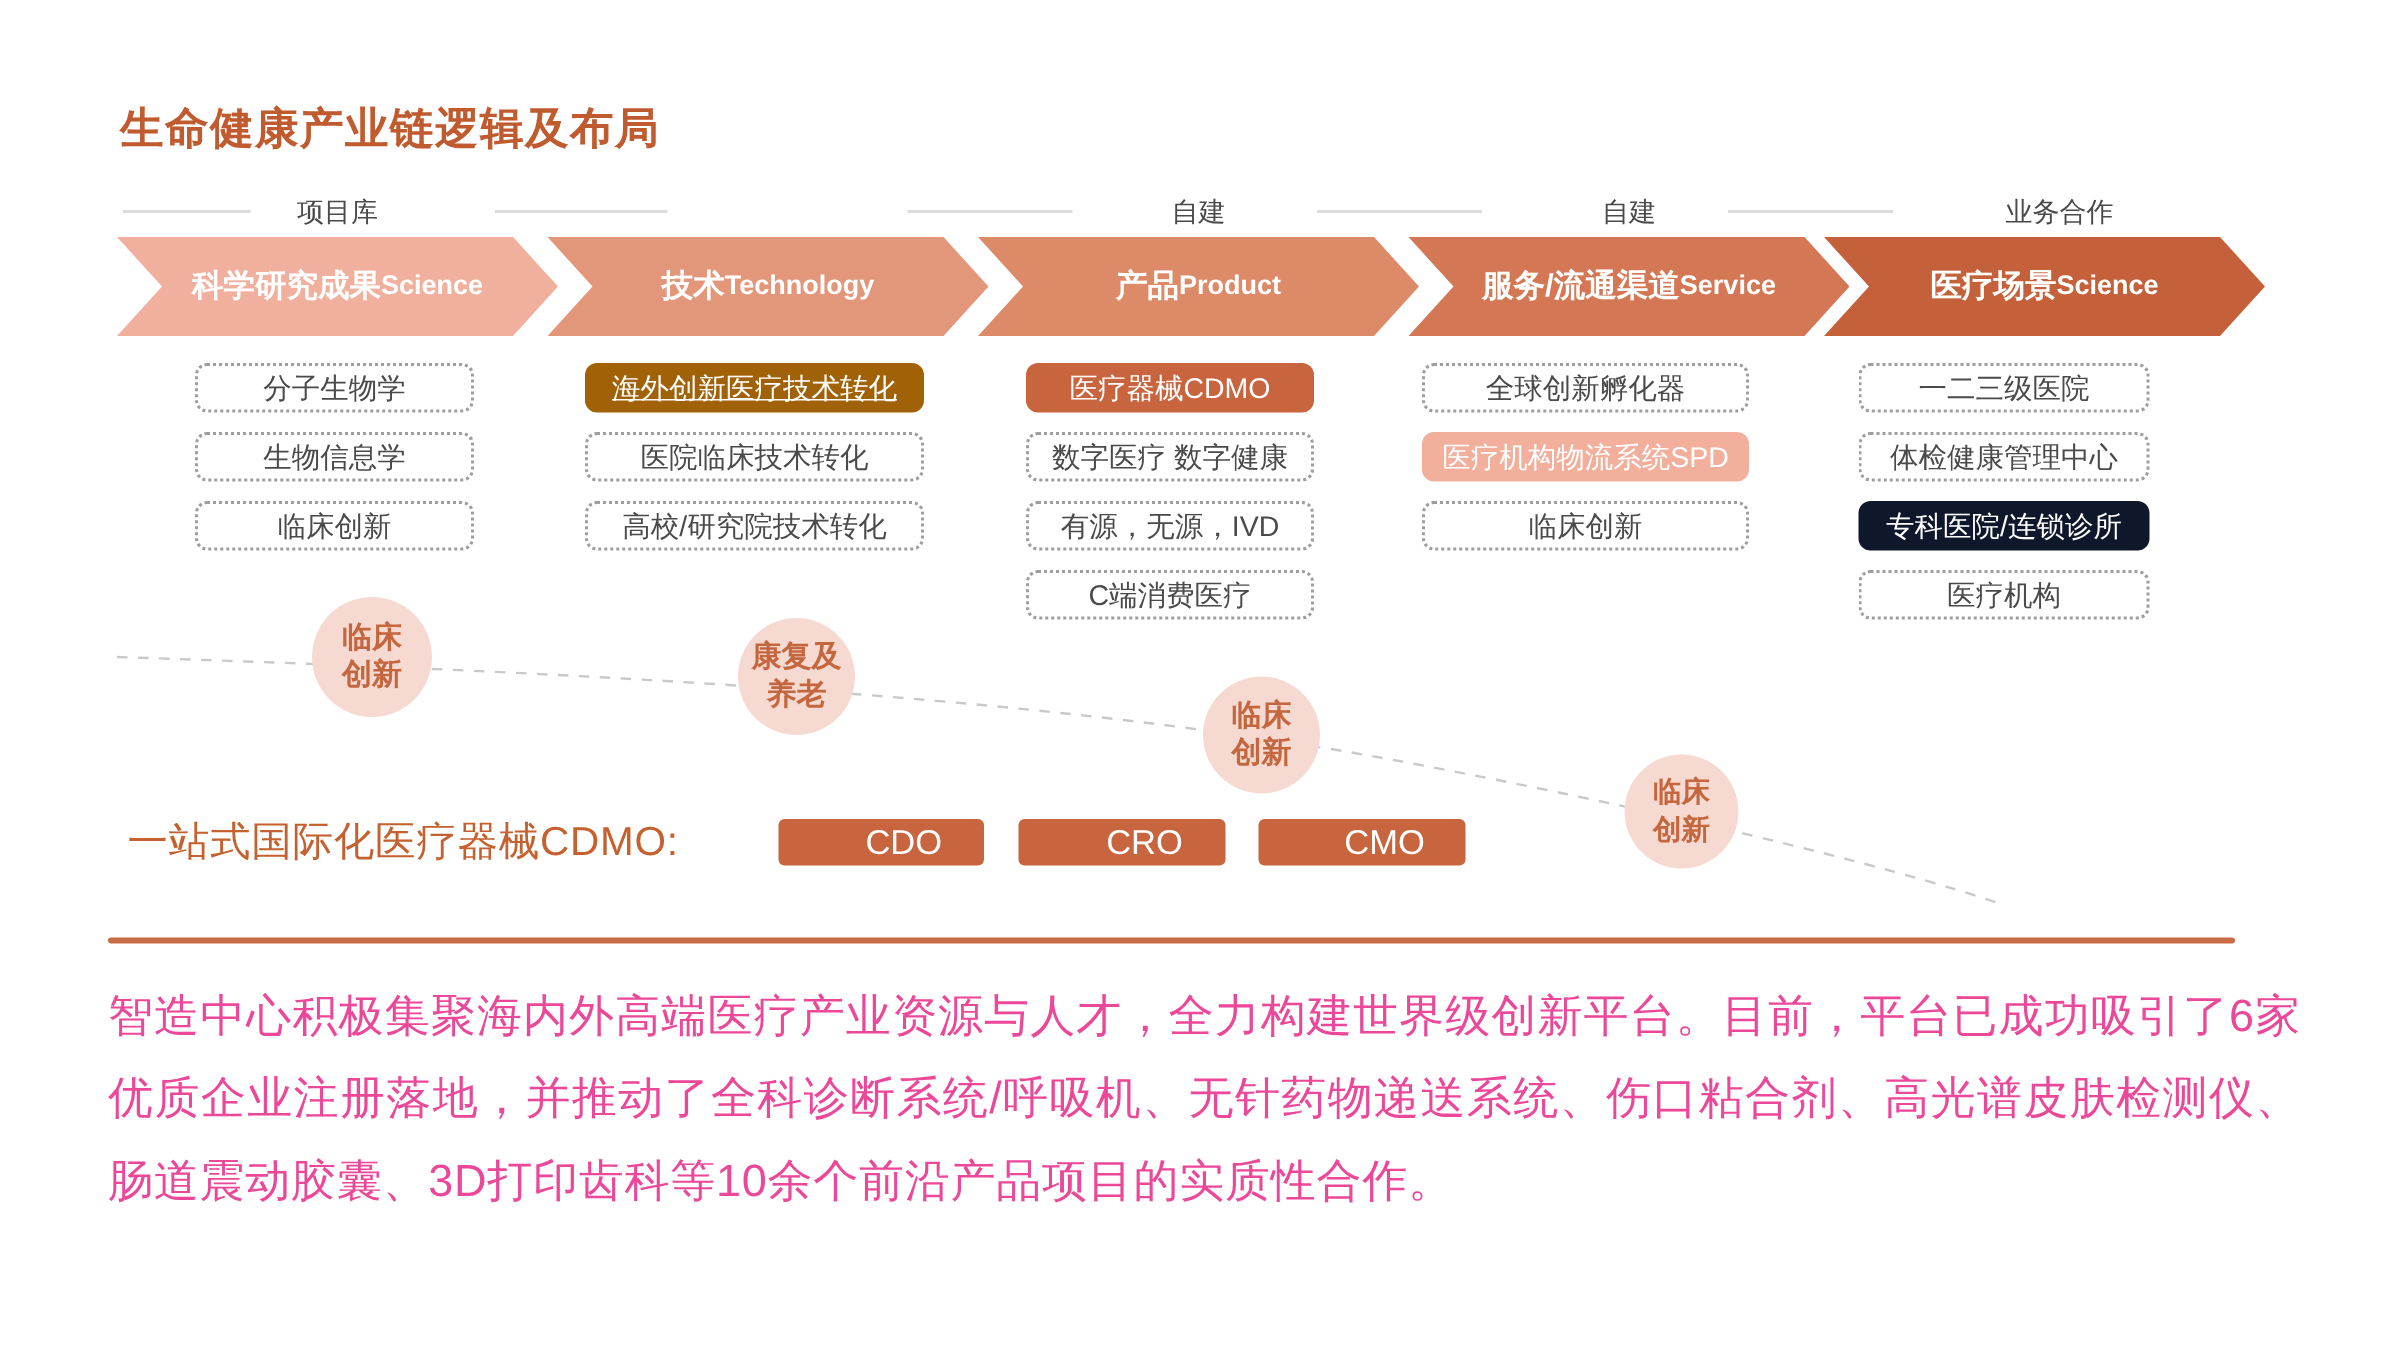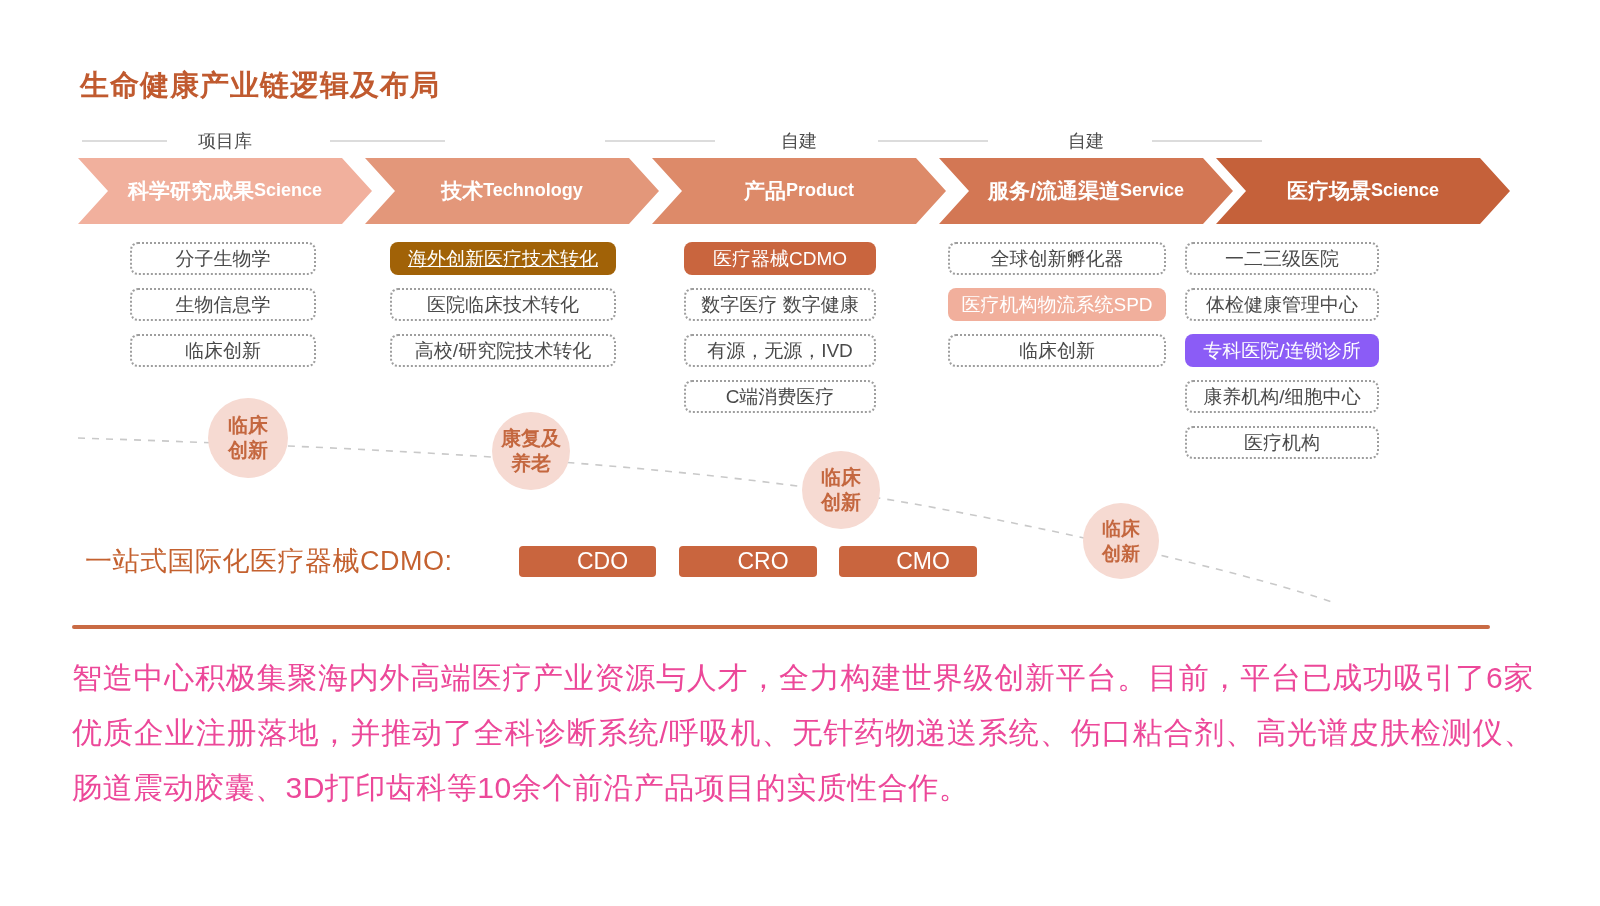--- a/index.html
+++ b/index.html
@@ -45,20 +45,21 @@
 
   <div class="tick" style="left:82px;width:85px;"></div>
   <div class="tick" style="left:330px;width:115px;"></div>
   <div class="tick" style="left:605px;width:110px;"></div>
   <div class="tick" style="left:878px;width:110px;"></div>
   <div class="tick" style="left:1152px;width:110px;"></div>
 
   <div class="mode-label" style="left:78px;">项目库</div>
   <div class="mode-label" style="left:652px;">自建</div>
   <div class="mode-label" style="left:939px;">自建</div>
+  <div class="mode-label" style="left:1226px;">业务合作</div>
 
   <div class="arrow" style="left: 78px; background-color: rgb(241, 176, 157);">
     <div class="zh">科学研究成果</div>
     <div class="en">Science</div>
   </div>
   <div class="arrow" style="left: 365px; background-color: rgb(227, 151, 122);">
     <div class="zh">技术</div>
     <div class="en">Technology</div>
   </div>
   <div class="arrow" style="left: 652px; background-color: rgb(221, 138, 105);">
@@ -96,25 +97,24 @@
     <div class="box dotted">有源，无源，IVD</div>
     <div class="box dotted">C端消费医疗</div>
   </div>
 
   <div class="col" style="left:948px;width:218px;">
     <div class="box dotted">全球创新孵化器</div>
     <div class="box pink" style="background-color: rgb(241, 175, 156);">医疗机构物流系统SPD</div>
     <div class="box dotted">临床创新</div>
   </div>
 
-  <div class="col" style="left:1185px;width:194px;">
+  <div class="col" style="left:1239px;width:194px;">
     <div class="box dotted">一二三级医院</div>
     <div class="box dotted">体检健康管理中心</div>
-    <div class="box pink" style="background-color: #8b5cf6;">专科医院/连锁诊所</div>
-    <div class="box dotted">康养机构/细胞中心</div>
+    <div class="box pink" style="background-color: #0f172a;">专科医院/连锁诊所</div>
     <div class="box dotted">医疗机构</div>
   </div>
 
   <div class="circle" style="left: 208px; top: 398px; width: 80px; height: 80px; color: rgb(196, 103, 63); background-color: rgb(246, 218, 210);">
     <span>临床</span>
     <span>创新</span>
   </div>
   <div class="circle" style="left: 492px; top: 412px; width: 78px; height: 78px; color: rgb(196, 103, 63); background-color: rgb(246, 218, 210);">
     <span>康复及</span>
     <span>养老</span>

